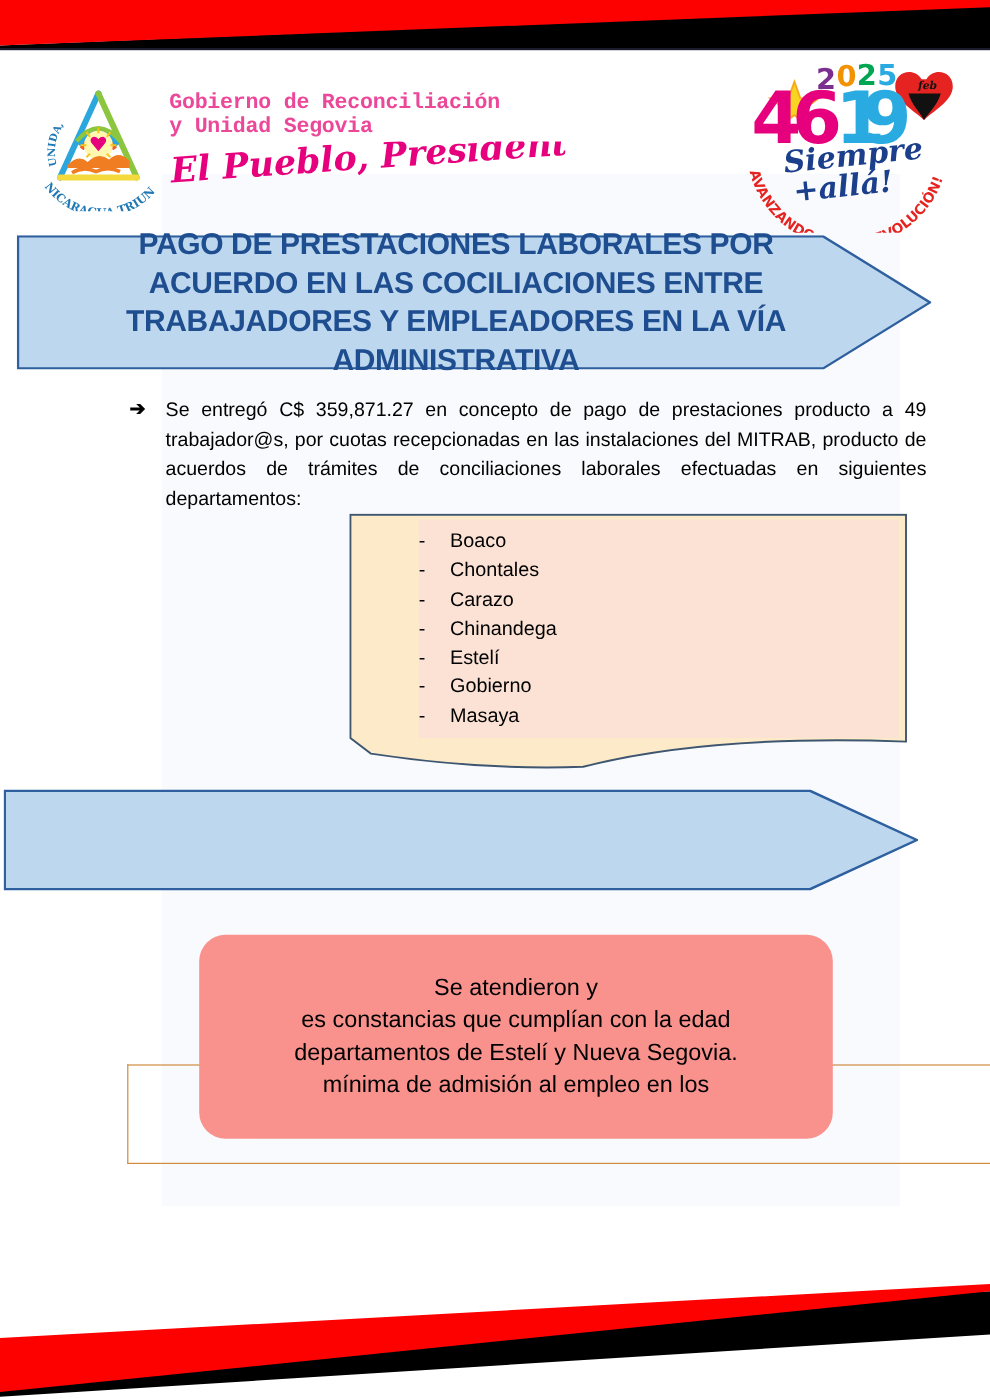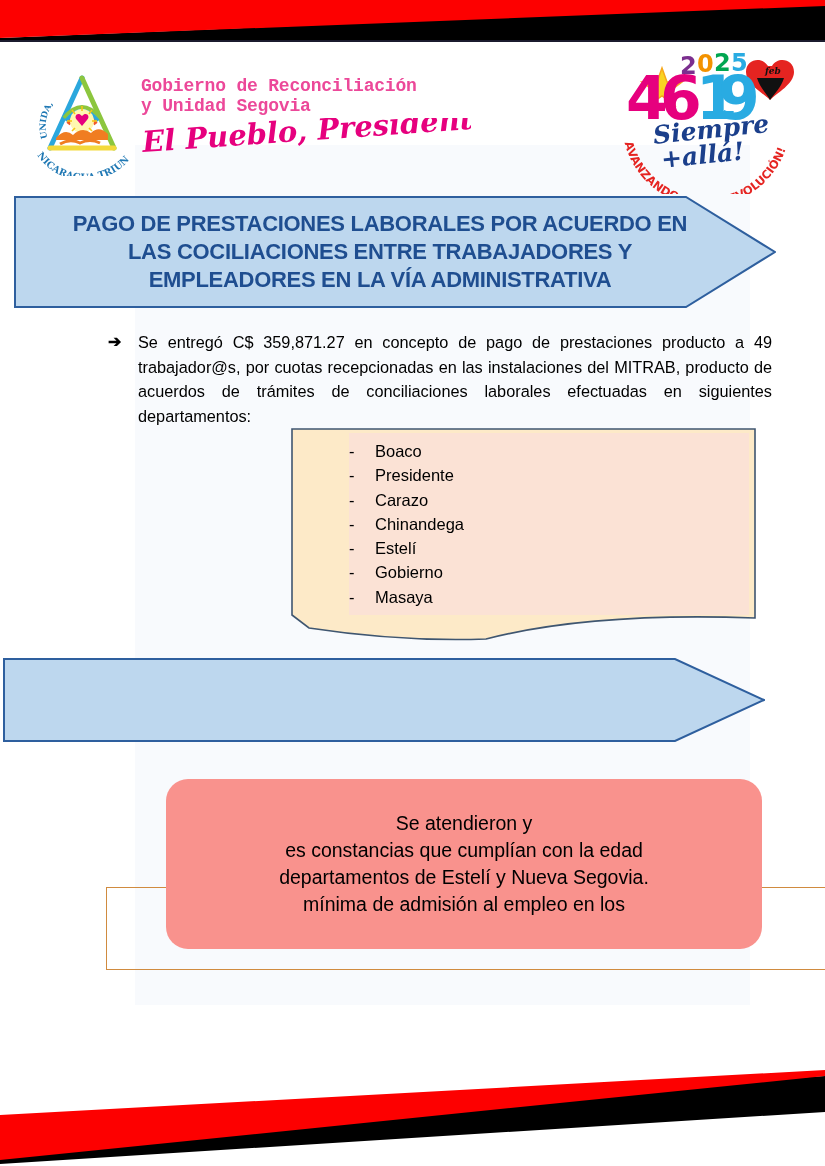--- a/index.html
+++ b/index.html
@@ -89,21 +89,21 @@
     width: 100%;
     padding-right: 70px;
     box-sizing: border-box;
   }
   #banner-one {
     left: 14px;
     top: 196px;
     width: 762px;
     height: 112px;
   }
-  #banner-one .banner-text { font-size: 22px; padding-left: 40px; }
+  #banner-one .banner-text { font-size: 25px; padding-left: 40px; }
   #banner-two {
     left: 3px;
     top: 658px;
     width: 762px;
     height: 84px;
   }
   #banner-two .banner-text { font-size: 22.5px; }
 
   
   #paragraph-block {
@@ -182,21 +182,21 @@
     height: 860px;
     background: #f8fafd;
     z-index: 0;
   }
 
   
   #pink-box {
     position: absolute;
     left: 166px;
     top: 779px;
-    width: 596px;
+    width: 528px;
     height: 170px;
     background: #f9928d;
     border-radius: 22px;
     display: flex;
     align-items: center;
     justify-content: center;
     z-index: 3;
   }
   #pink-text {
     text-align: center;
@@ -329,21 +329,21 @@
   <svg viewBox="0 0 465 222" preserveAspectRatio="none">
     <path d="M1,1 L464,1 L464,190 Q300,184 195,211 Q110,214 18,200 L1,187 Z" fill="#fdeac8" stroke="#3f5670" stroke-width="1.6"></path>
   </svg>
   <div id="dept-inner">
     <div class="dept-row">
       <span class="dept-dash">-</span>
       <span class="dept-name">Boaco</span>
     </div>
     <div class="dept-row">
       <span class="dept-dash">-</span>
-      <span class="dept-name">Presidente</span>
+      <span class="dept-name">Chontales</span>
     </div>
     <div class="dept-row">
       <span class="dept-dash">-</span>
       <span class="dept-name">Carazo</span>
     </div>
     <div class="dept-row">
       <span class="dept-dash">-</span>
       <span class="dept-name">Chinandega</span>
     </div>
     <div class="dept-row">

